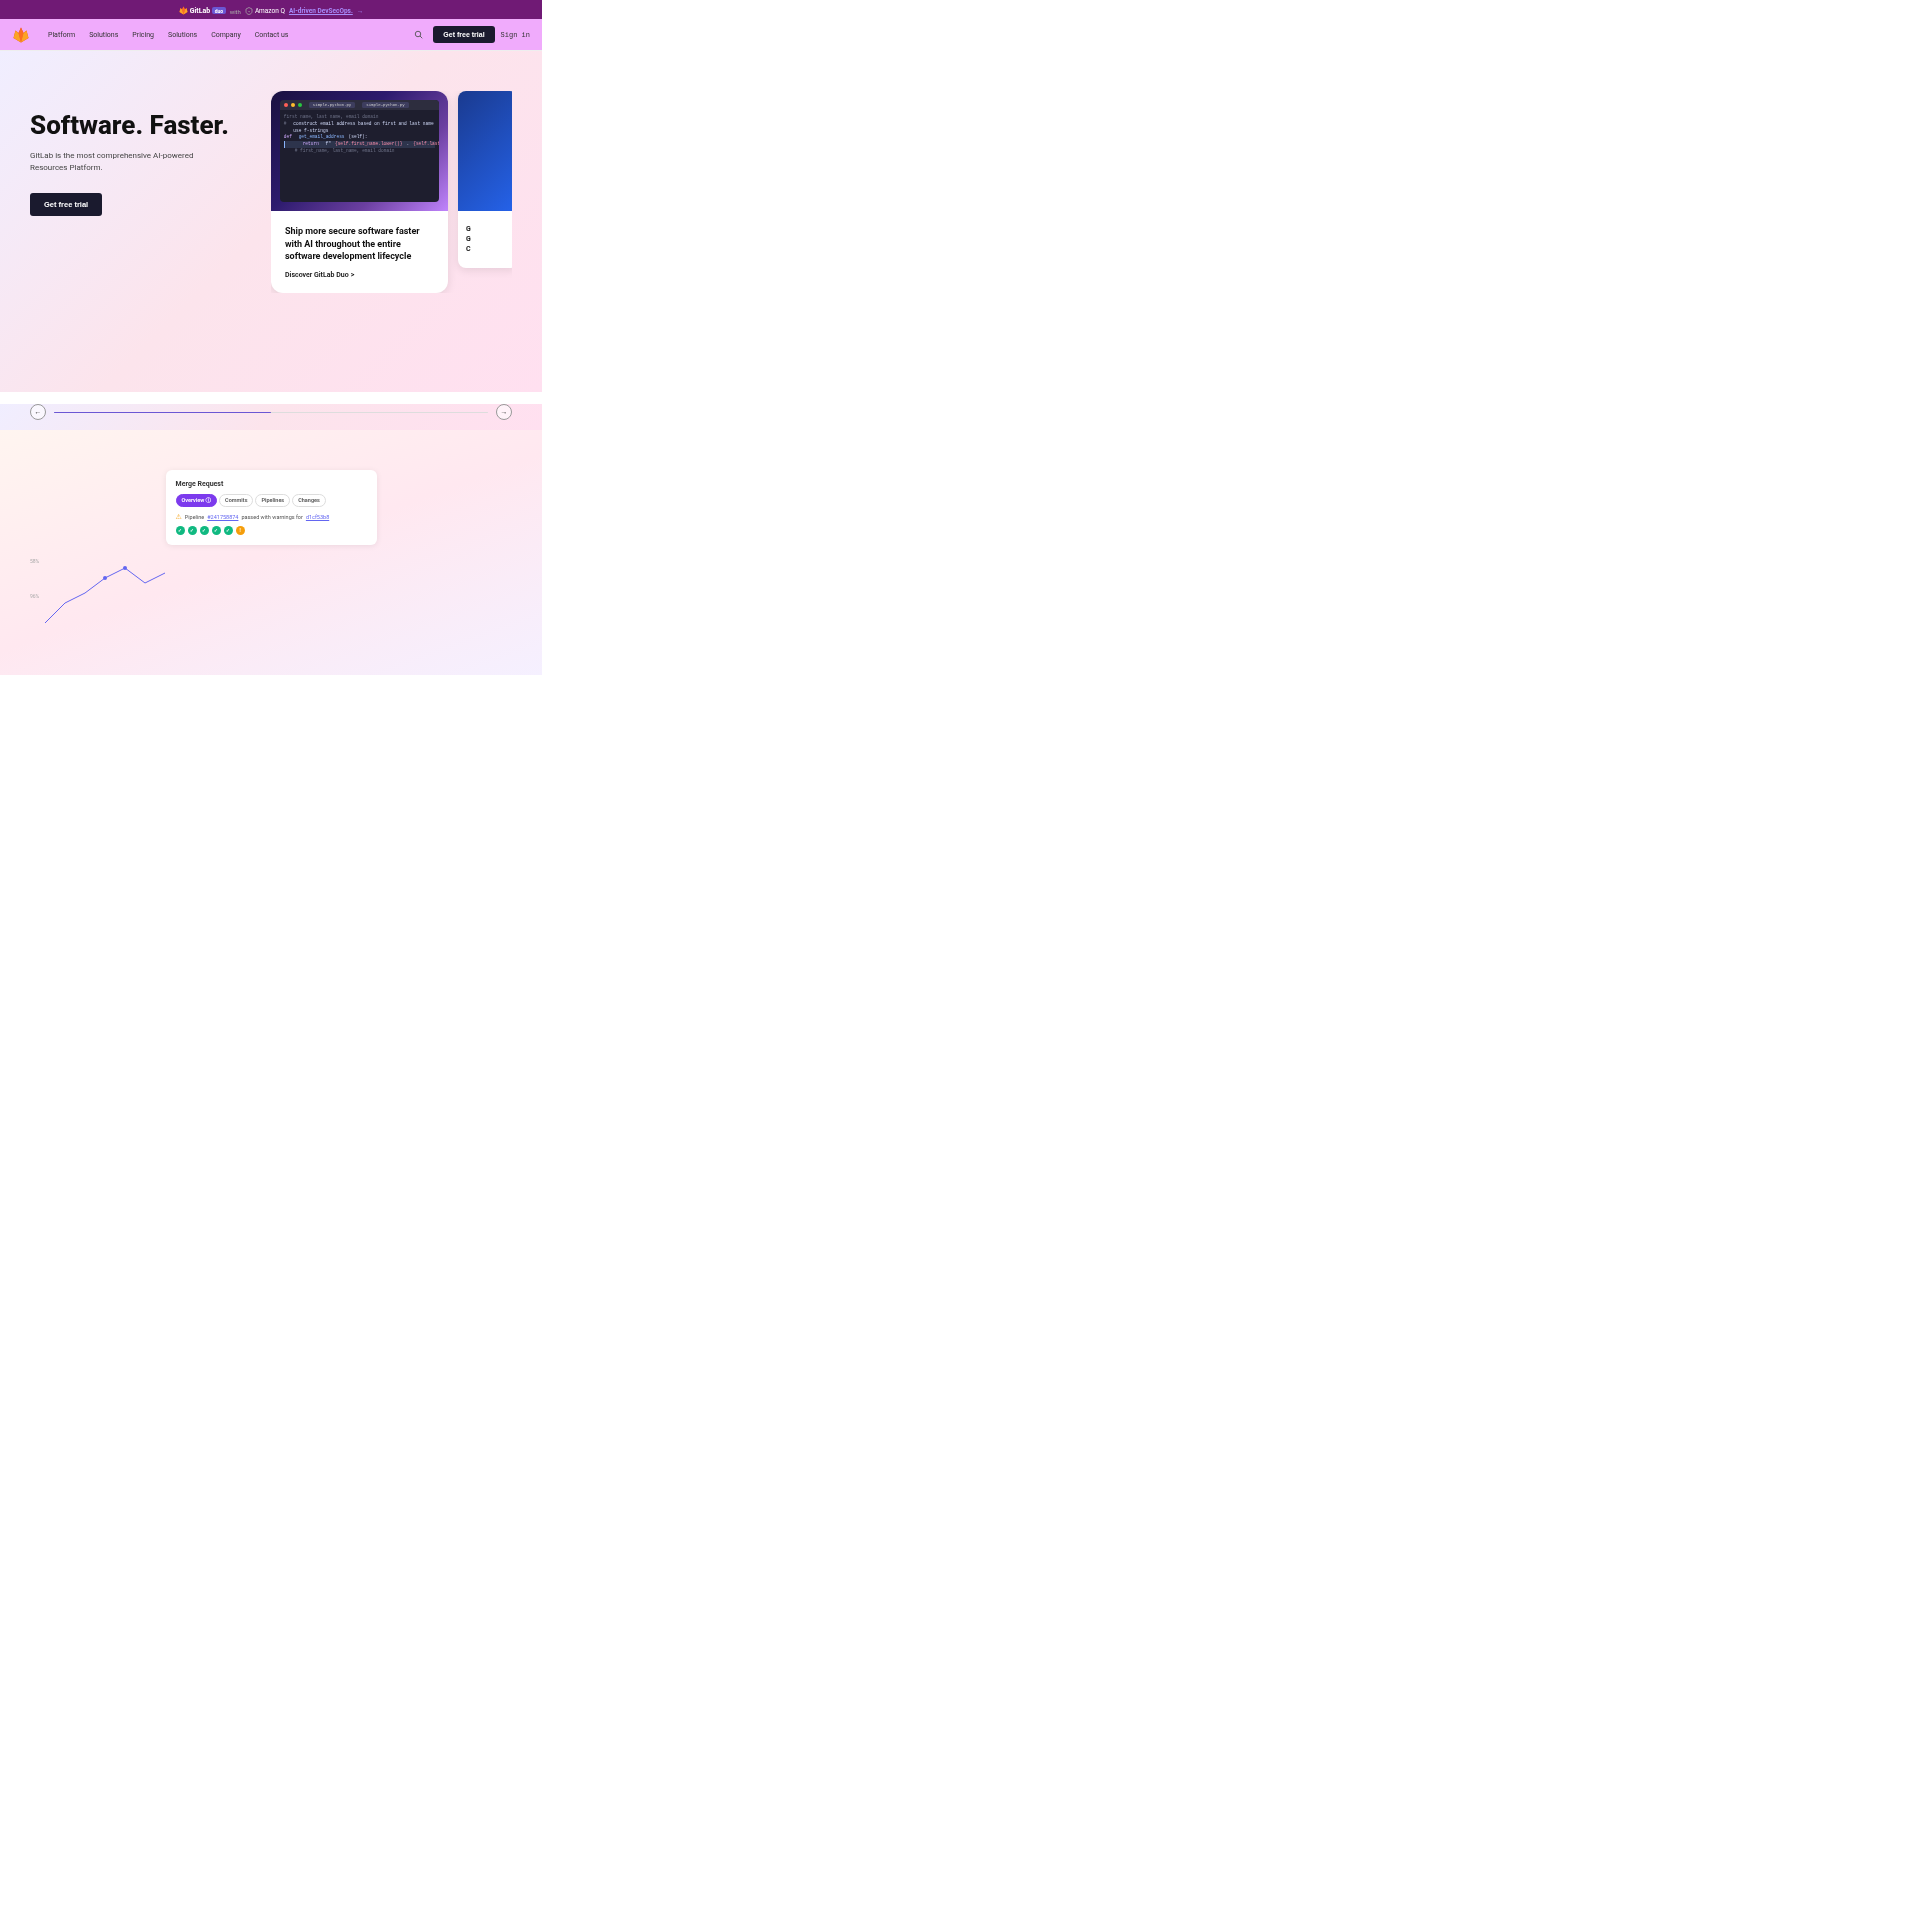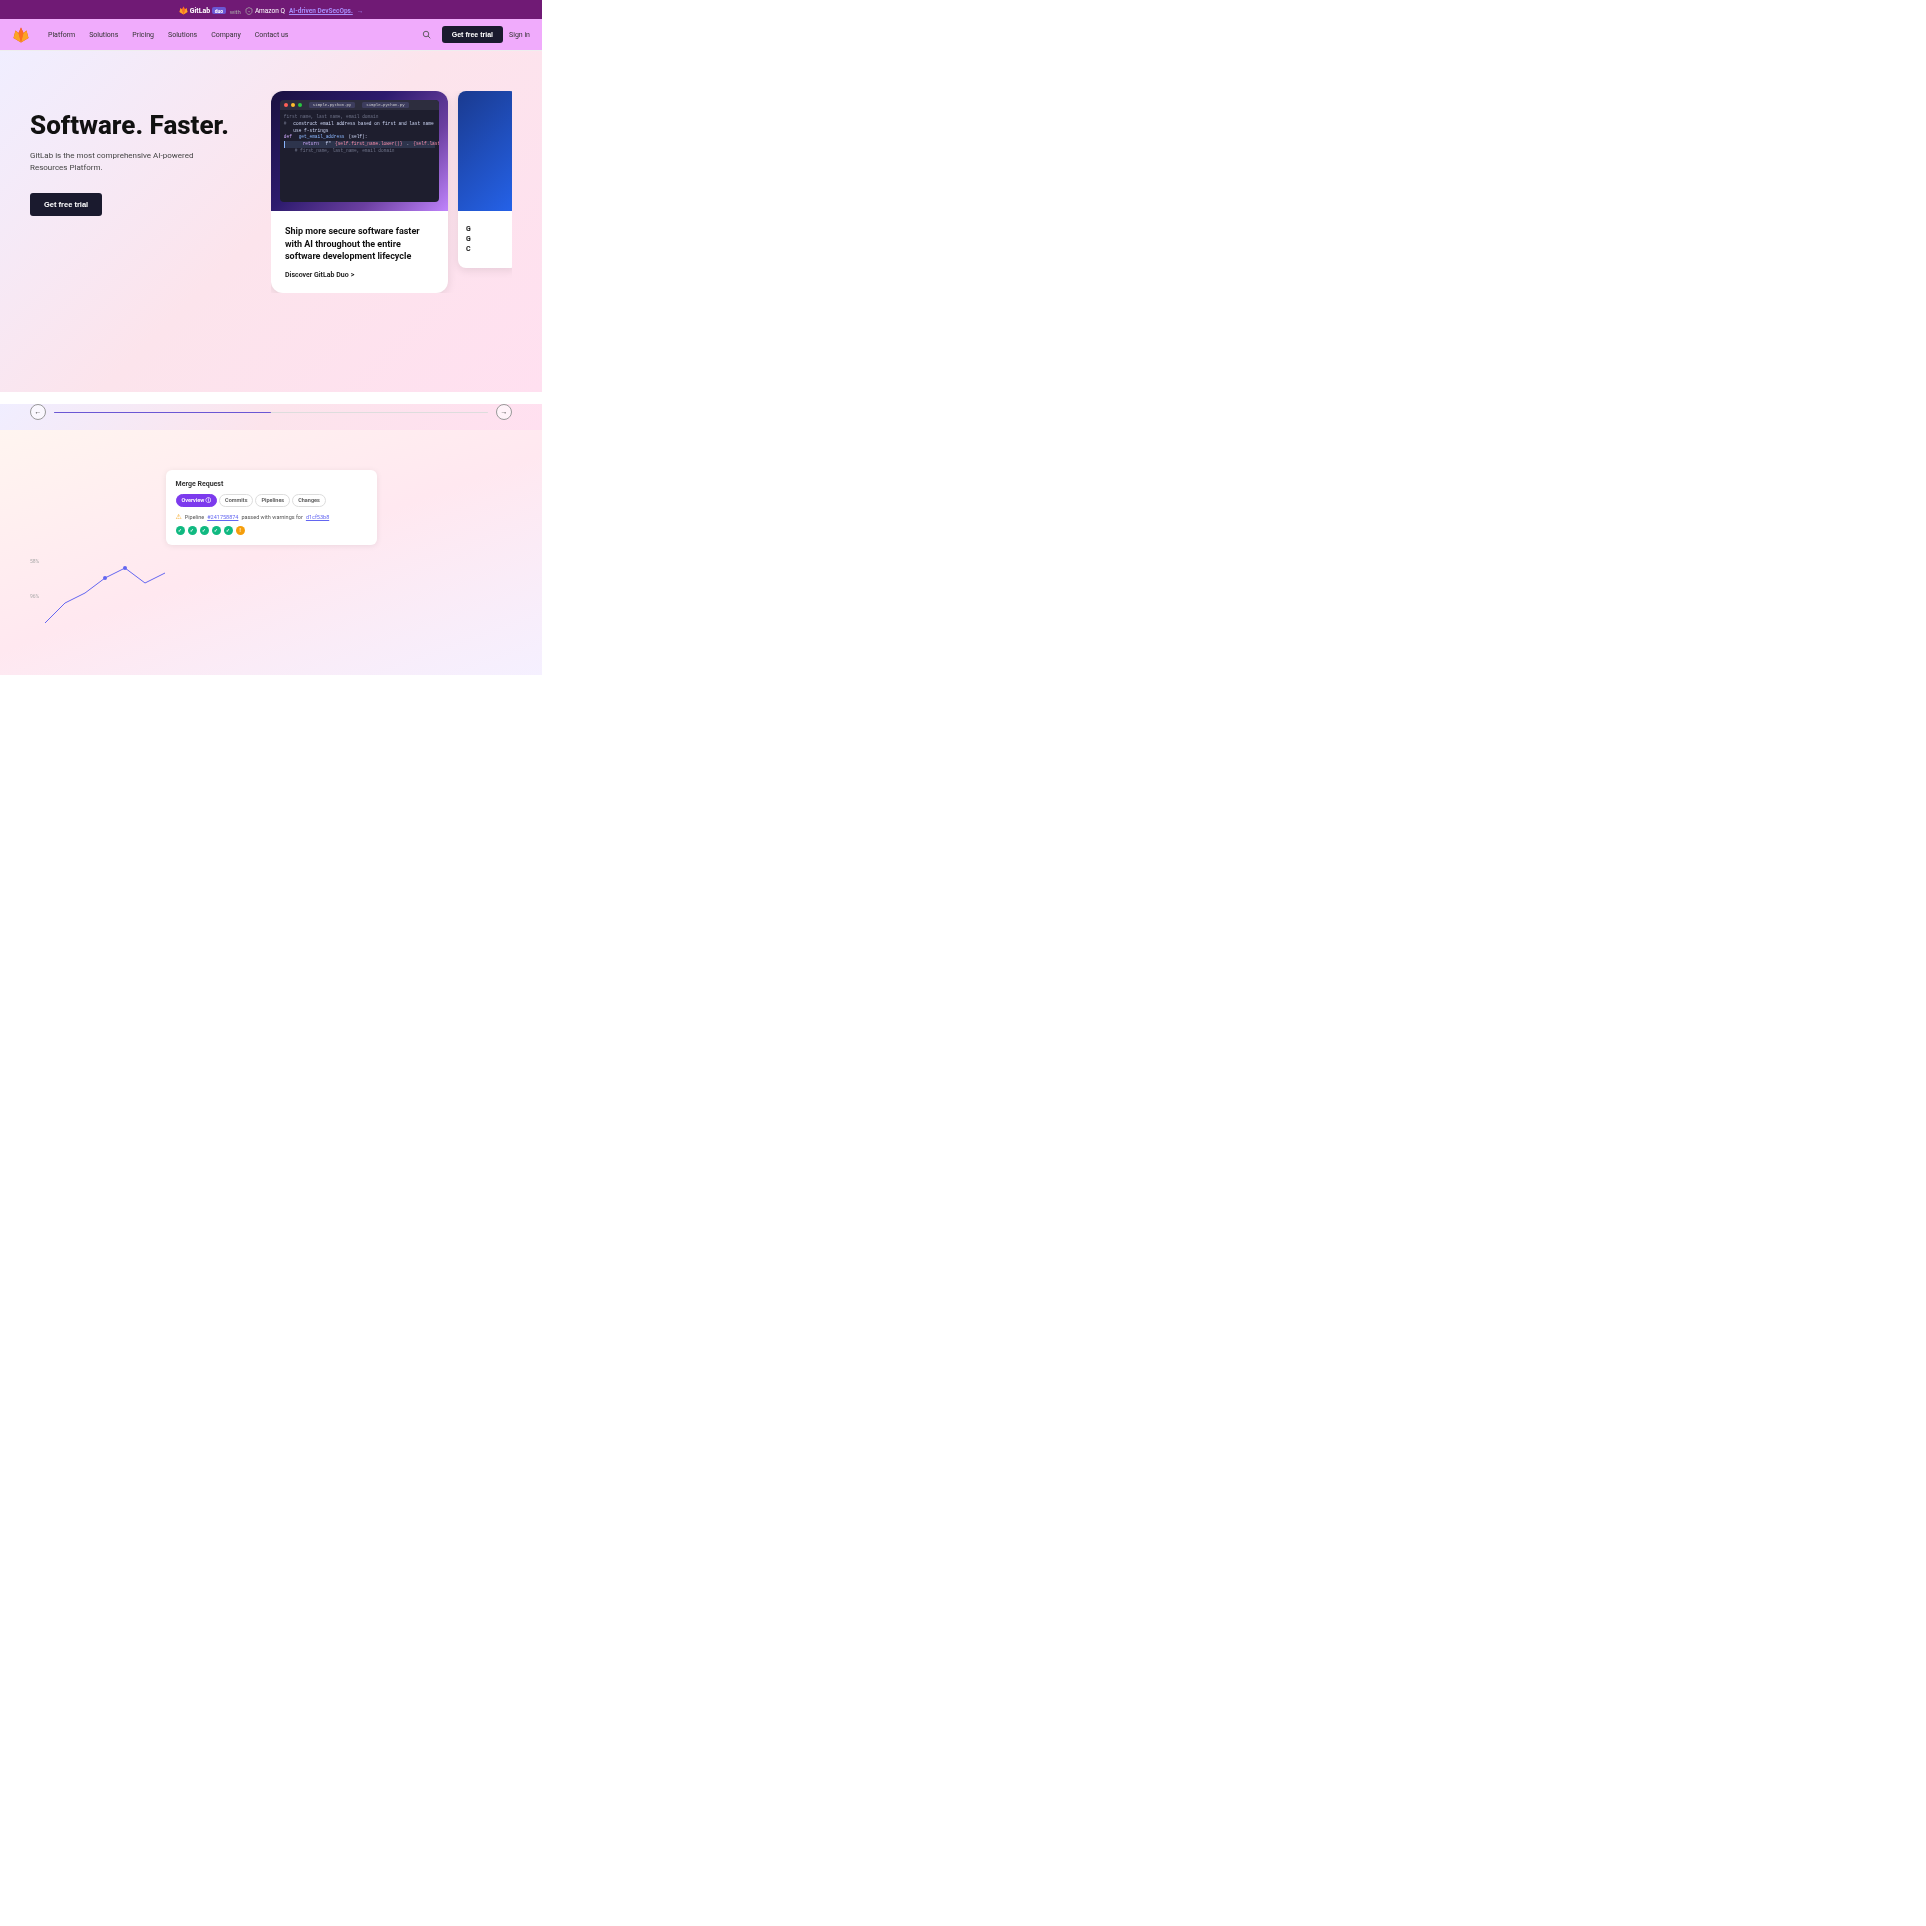--- a/index.html
+++ b/index.html
@@ -118,20 +118,21 @@
       font-size: 7px;
       font-weight: 600;
       cursor: pointer;
       white-space: nowrap;
     }
     .sign-in-link {
       font-size: 7px;
       color: #333;
       cursor: pointer;
       white-space: nowrap;
+      font-family: Liberation Mono, monospace;
     }
 
     
     .hero {
       background: linear-gradient(135deg, #f0eeff 0%, #fce4ec 50%, #ffe0f0 100%);
       min-height: 341px;
       padding: 40px 30px 30px 30px;
       position: relative;
       overflow: hidden;
       display: flex;

